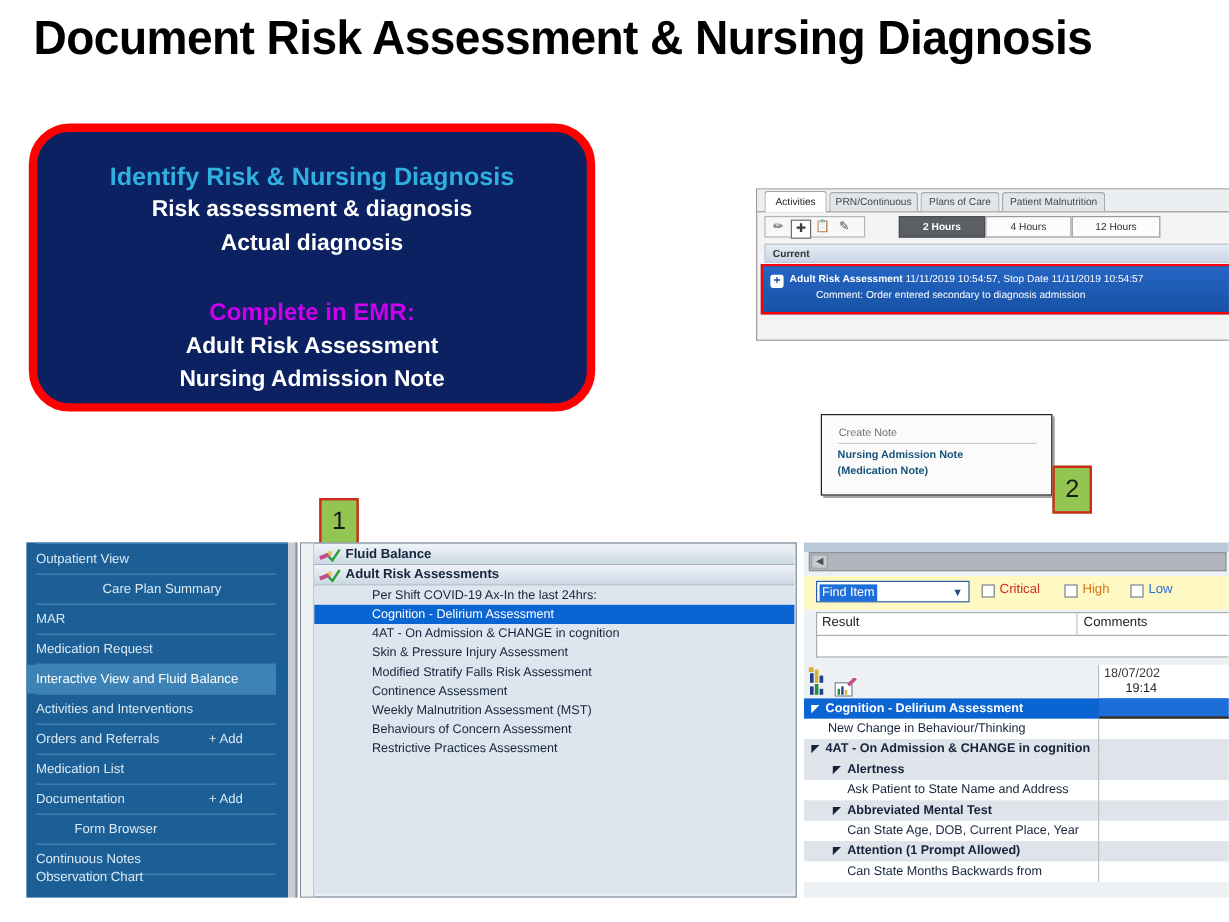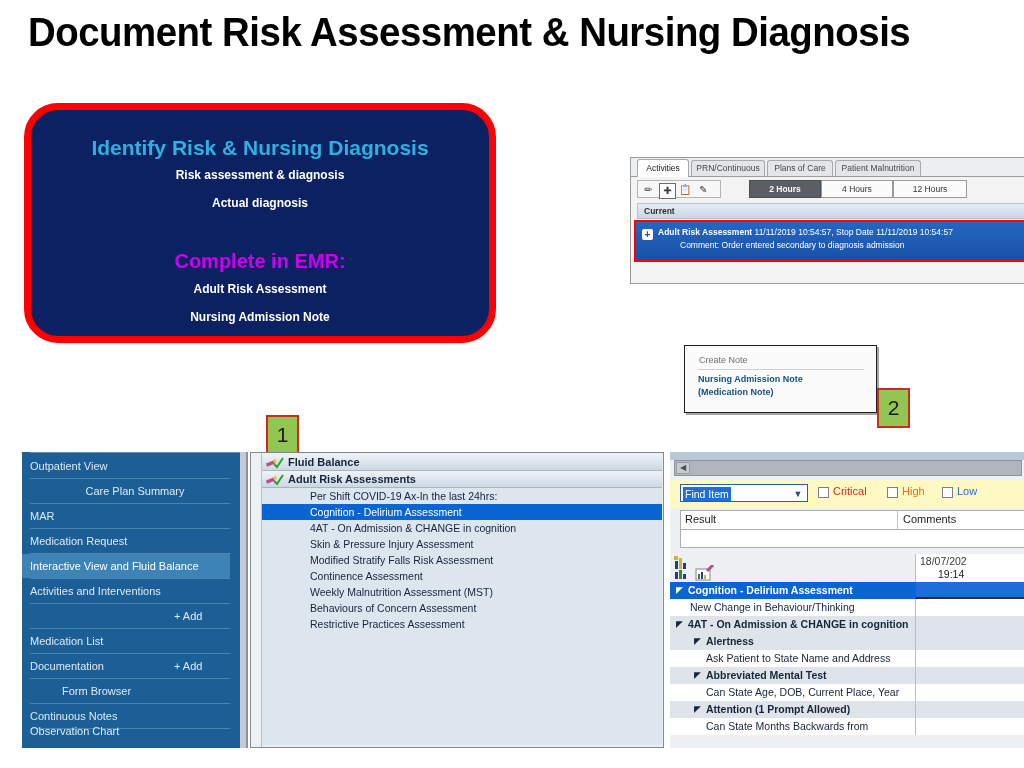--- a/index.html
+++ b/index.html
@@ -23,21 +23,21 @@
   
   #callout{
     position:absolute;left:24px;top:103px;width:472px;height:240px;
     background:#0b2162;border:7px solid #ff0000;border-radius:34px;
     box-sizing:border-box;text-align:center;
   }
   #callout .ln{display:block;white-space:nowrap;}
   .c-head{
     color:#30b0e0;font-weight:bold;font-size:21px;margin-top:25px;line-height:26px;
   }
-  .c-white{color:#ffffff;font-weight:bold;font-size:12px;line-height:28px;}
+  .c-white{color:#ffffff;font-weight:bold;font-size:19px;line-height:28px;}
   .c-gap{height:30px;}
   .c-emr{color:#cc00ee;font-weight:bold;font-size:20px;line-height:28px;}
 
   
   #activities{
     position:absolute;left:630px;top:157px;width:413px;height:127px;
     background:#f3f3f3;border:1px solid #9b9b9b;box-sizing:border-box;
     font-size:8px;color:#2a2a2a;
   }
   #act-tabs{position:absolute;left:0;top:0;height:18px;width:100%;
@@ -266,20 +266,21 @@
     <div class="nav-item" style="top:27px;text-align:center;">Care Plan Summary</div>
     <div class="nav-sep" style="top:51px;"></div>
     <div class="nav-item" style="top:52px;">MAR</div>
     <div class="nav-sep" style="top:76px;"></div>
     <div class="nav-item" style="top:77px;">Medication Request</div>
     <div class="nav-sep" style="top:101px;"></div>
     <div class="nav-item sel" style="top:102px;">Interactive View and Fluid Balance</div>
     <div class="nav-sep" style="top:126px;"></div>
     <div class="nav-item" style="top:127px;">Activities and Interventions</div>
     <div class="nav-sep" style="top:151px;"></div>
+    <div class="nav-item" style="top:152px;">Orders and Referrals</div>
     <div class="nav-add" style="top:152px;line-height:24px;">+ Add</div>
     <div class="nav-sep" style="top:176px;"></div>
     <div class="nav-item" style="top:177px;">Medication List</div>
     <div class="nav-sep" style="top:201px;"></div>
     <div class="nav-item" style="top:202px;">Documentation</div>
     <div class="nav-add" style="top:202px;line-height:24px;">+ Add</div>
     <div class="nav-sep" style="top:226px;"></div>
     <div class="nav-item" style="top:227px;padding-left:40px;">Form Browser</div>
     <div class="nav-sep" style="top:251px;"></div>
     <div class="nav-item" style="top:252px;">Continuous Notes</div>

